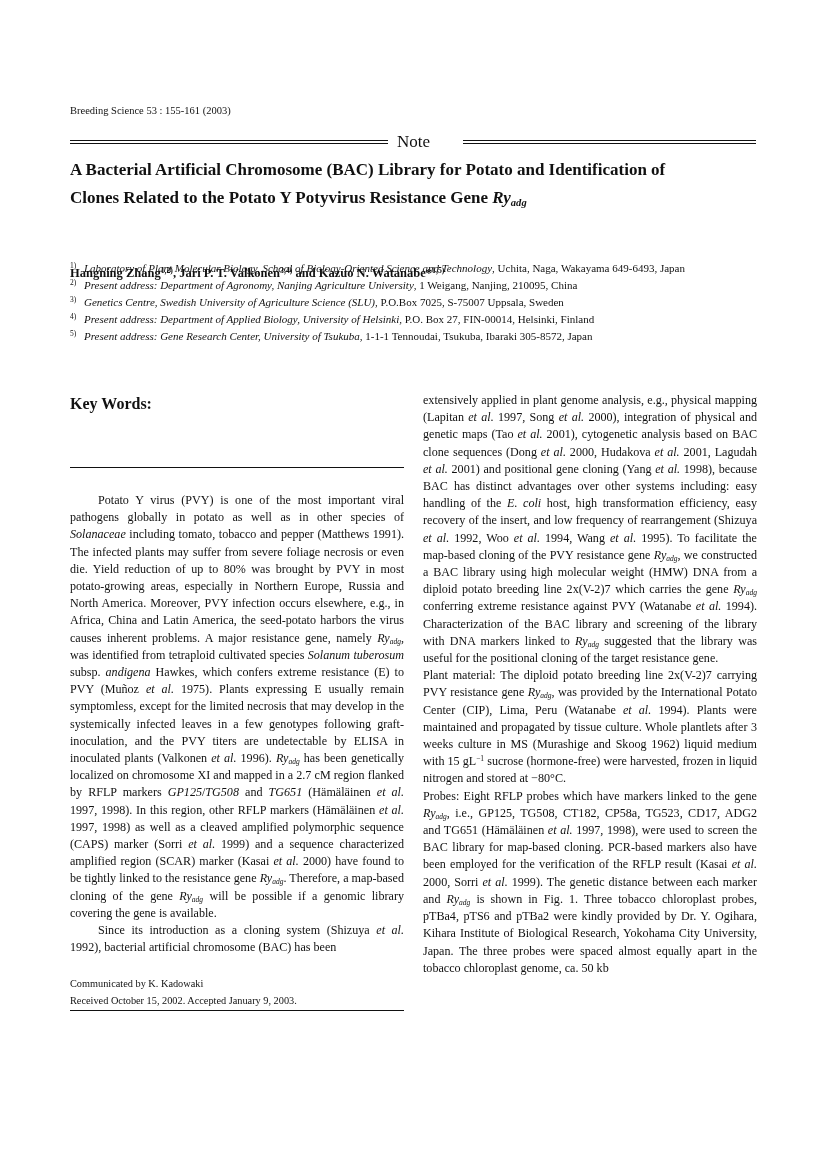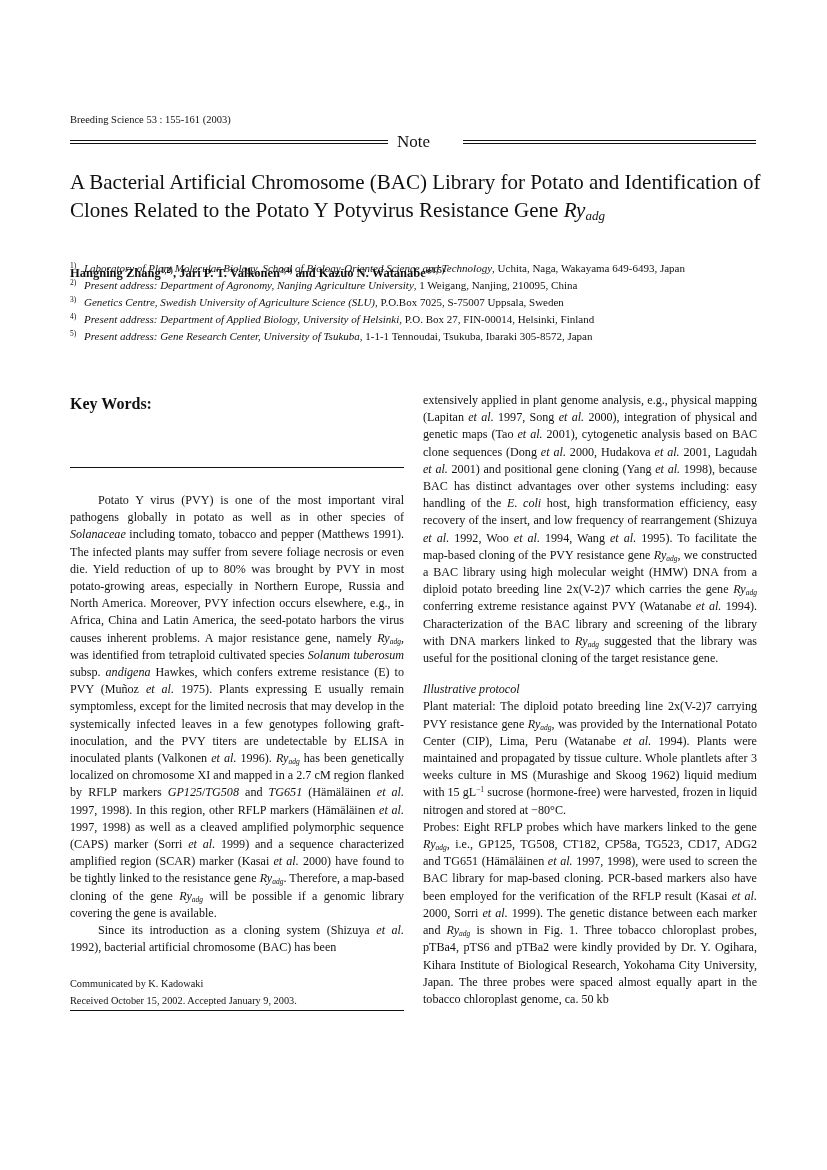--- a/index.html
+++ b/index.html
@@ -1,27 +1,27 @@
 <!DOCTYPE html>
 <html><head>
   <meta charset="utf-8">
   <style>
     html, body { margin: 0; padding: 0; background: #ffffff; }
     body {
       width: 827px; height: 1170px; position: relative; overflow: hidden;
       font-family: "Liberation Serif", "DejaVu Serif", serif; color: #111;
     }
     .abs { position: absolute; }
-    .journal { left: 70px; top: 114px; font-size: 10.5px; }
+    .journal { left: 70px; top: 105px; font-size: 10.5px; }
     .note-row { left: 70px; top: 132px; width: 686px; height: 22px; }
     .dbl { position: absolute; top: 8px; height: 2px; border-top: 1.3px solid #111; border-bottom: 1.3px solid #111; }
     .dbl.l { left: 0; width: 318px; }
     .dbl.r { left: 393px; width: 293px; }
     .note-label { position: absolute; left: 327px; top: 0; font-size: 17px; }
-    .title { left: 70px; top: 168px; width: 700px; font-size: 21px; font-weight: normal; line-height: 28px; }
+    .title { left: 70px; top: 156px; width: 700px; font-size: 17px; font-weight: bold; line-height: 28px; }
     .authors { left: 70px; top: 230px; font-size: 12.5px; font-weight: bold; margin-top: 36px; }
     sup { font-size: 0.62em; vertical-align: 0.55em; line-height: 0; }
     sub { font-size: 0.62em; vertical-align: -0.25em; line-height: 0; }
     .affils { left: 70px; top: 260px; width: 690px; font-size: 11px; line-height: 17px; }
     .affil { position: relative; padding-left: 14px; }
     .affil .num { position: absolute; left: 0; top: 0; font-size: 7.5px; line-height: 12px; }
     .affil .it { font-style: italic; margin-top: 18px; }
     .keywords { left: 70px; top: 395px; width: 334px; font-size: 16px; font-weight: bold; line-height: 17.3px; }
     .kw-label { position: absolute; left: 0; top: 0; }
     .kw-text { margin-left: 77px; text-align: justify; }
@@ -67,21 +67,20 @@
 </div>
 <div class="abs rule-kw"></div>
 
 <div class="abs col colL">
   <p class="indent">Potato Y virus (PVY) is one of the most important viral pathogens globally in potato as well as in other species of <i>Solanaceae</i> including tomato, tobacco and pepper (Matthews 1991). The infected plants may suffer from severe foliage necrosis or even die. Yield reduction of up to 80% was brought by PVY in most potato-growing areas, especially in Northern Europe, Russia and North America. Moreover, PVY infection occurs elsewhere, e.g., in Africa, China and Latin America, the seed-potato harbors the virus causes inherent problems. A major resistance gene, namely <i>Ry<sub>adg</sub></i>, was identified from tetraploid cultivated species <i>Solanum tuberosum</i> subsp. <i>andigena</i> Hawkes, which confers extreme resistance (E) to PVY (Muñoz <i>et al.</i> 1975). Plants expressing E usually remain symptomless, except for the limited necrosis that may develop in the systemically infected leaves in a few genotypes following graft-inoculation, and the PVY titers are undetectable by ELISA in inoculated plants (Valkonen <i>et al.</i> 1996). <i>Ry<sub>adg</sub></i> has been genetically localized on chromosome XI and mapped in a 2.7 cM region flanked by RFLP markers <i>GP125</i>/<i>TG508</i> and <i>TG651</i> (Hämäläinen <i>et al.</i> 1997, 1998). In this region, other RFLP markers (Hämäläinen <i>et al.</i> 1997, 1998) as well as a cleaved amplified polymorphic sequence (CAPS) marker (Sorri <i>et al.</i> 1999) and a sequence characterized amplified region (SCAR) marker (Kasai <i>et al.</i> 2000) have found to be tightly linked to the resistance gene <i>Ry<sub>adg</sub></i>. Therefore, a map-based cloning of the gene <i>Ry<sub>adg</sub></i> will be possible if a genomic library covering the gene is available.</p>
   <p class="indent">Since its introduction as a cloning system (Shizuya <i>et al.</i> 1992), bacterial artificial chromosome (BAC) has been</p>
 </div>
 
 <div class="abs col colR">
   <p>extensively applied in plant genome analysis, e.g., physical mapping (Lapitan <i>et al.</i> 1997, Song <i>et al.</i> 2000), integration of physical and genetic maps (Tao <i>et al.</i> 2001), cytogenetic analysis based on BAC clone sequences (Dong <i>et al.</i> 2000, Hudakova <i>et al.</i> 2001, Lagudah <i>et al.</i> 2001) and positional gene cloning (Yang <i>et al.</i> 1998), because BAC has distinct advantages over other systems including: easy handling of the <i>E. coli</i> host, high transformation efficiency, easy recovery of the insert, and low frequency of rearrangement (Shizuya <i>et al.</i> 1992, Woo <i>et al.</i> 1994, Wang <i>et al.</i> 1995). To facilitate the map-based cloning of the PVY resistance gene <i>Ry<sub>adg</sub></i>, we constructed a BAC library using high molecular weight (HMW) DNA from a diploid potato breeding line 2x(V-2)7 which carries the gene <i>Ry<sub>adg</sub></i> conferring extreme resistance against PVY (Watanabe <i>et al.</i> 1994). Characterization of the BAC library and screening of the library with DNA markers linked to <i>Ry<sub>adg</sub></i> suggested that the library was useful for the positional cloning of the target resistance gene.</p>
-  <p class="subhead">Illustrative protocol</p>
   <p>Plant material: The diploid potato breeding line 2x(V-2)7 carrying PVY resistance gene <i>Ry<sub>adg</sub></i>, was provided by the International Potato Center (CIP), Lima, Peru (Watanabe <i>et al.</i> 1994). Plants were maintained and propagated by tissue culture. Whole plantlets after 3 weeks culture in MS (Murashige and Skoog 1962) liquid medium with 15 gL<sup>−1</sup> sucrose (hormone-free) were harvested, frozen in liquid nitrogen and stored at −80°C.</p>
   <p>Probes: Eight RFLP probes which have markers linked to the gene <i>Ry<sub>adg</sub></i>, i.e., GP125, TG508, CT182, CP58a, TG523, CD17, ADG2 and TG651 (Hämäläinen <i>et al.</i> 1997, 1998), were used to screen the BAC library for map-based cloning. PCR-based markers also have been employed for the verification of the RFLP result (Kasai <i>et al.</i> 2000, Sorri <i>et al.</i> 1999). The genetic distance between each marker and <i>Ry<sub>adg</sub></i> is shown in Fig. 1. Three tobacco chloroplast probes, pTBa4, pTS6 and pTBa2 were kindly provided by Dr. Y. Ogihara, Kihara Institute of Biological Research, Yokohama City University, Japan. The three probes were spaced almost equally apart in the tobacco chloroplast genome, ca. 50 kb</p>
 </div>
 
 <div class="abs rule-foot"></div>
 <div class="abs footnotes">
   <div>Communicated by K. Kadowaki</div>
   <div>Received October 15, 2002.  Accepted January 9, 2003.</div>
 </div>
 

